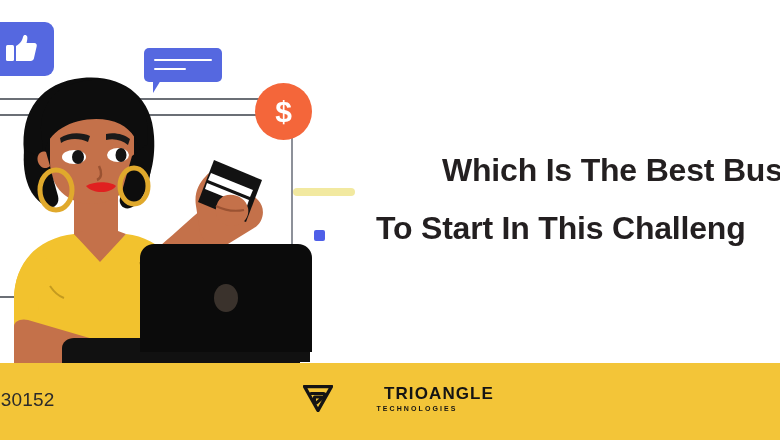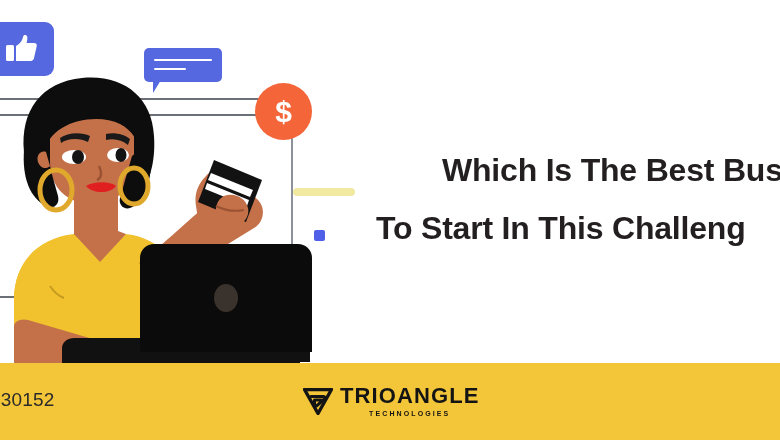--- a/index.html
+++ b/index.html
@@ -84,22 +84,22 @@
   }
 
   
   .logo{
     position:absolute;left:303px;top:385px;
     display:flex;align-items:center;gap:7px;
   }
   .logo-mark{width:30px;height:27px;flex:0 0 auto;}
   .logo-text{display:flex;flex-direction:column;line-height:1;}
   .logo-name{
-    font-size:22px;font-weight:bold;color:#141414;
-    letter-spacing:1.1px;font-family:"Liberation Sans", sans-serif;
+    font-size:17px;font-weight:bold;color:#141414;
+    letter-spacing:1.1px;font-family:"Liberation Sans", sans-serif;margin-left:44px;
   }
   .logo-sub{
     font-size:7px;font-weight:bold;color:#141414;
     letter-spacing:2.1px;margin-top:3px;text-align:center;
     font-family:"Liberation Sans", sans-serif;
   }
 
   
   .headline{
     position:absolute;left:376px;top:141px;width:430px;

